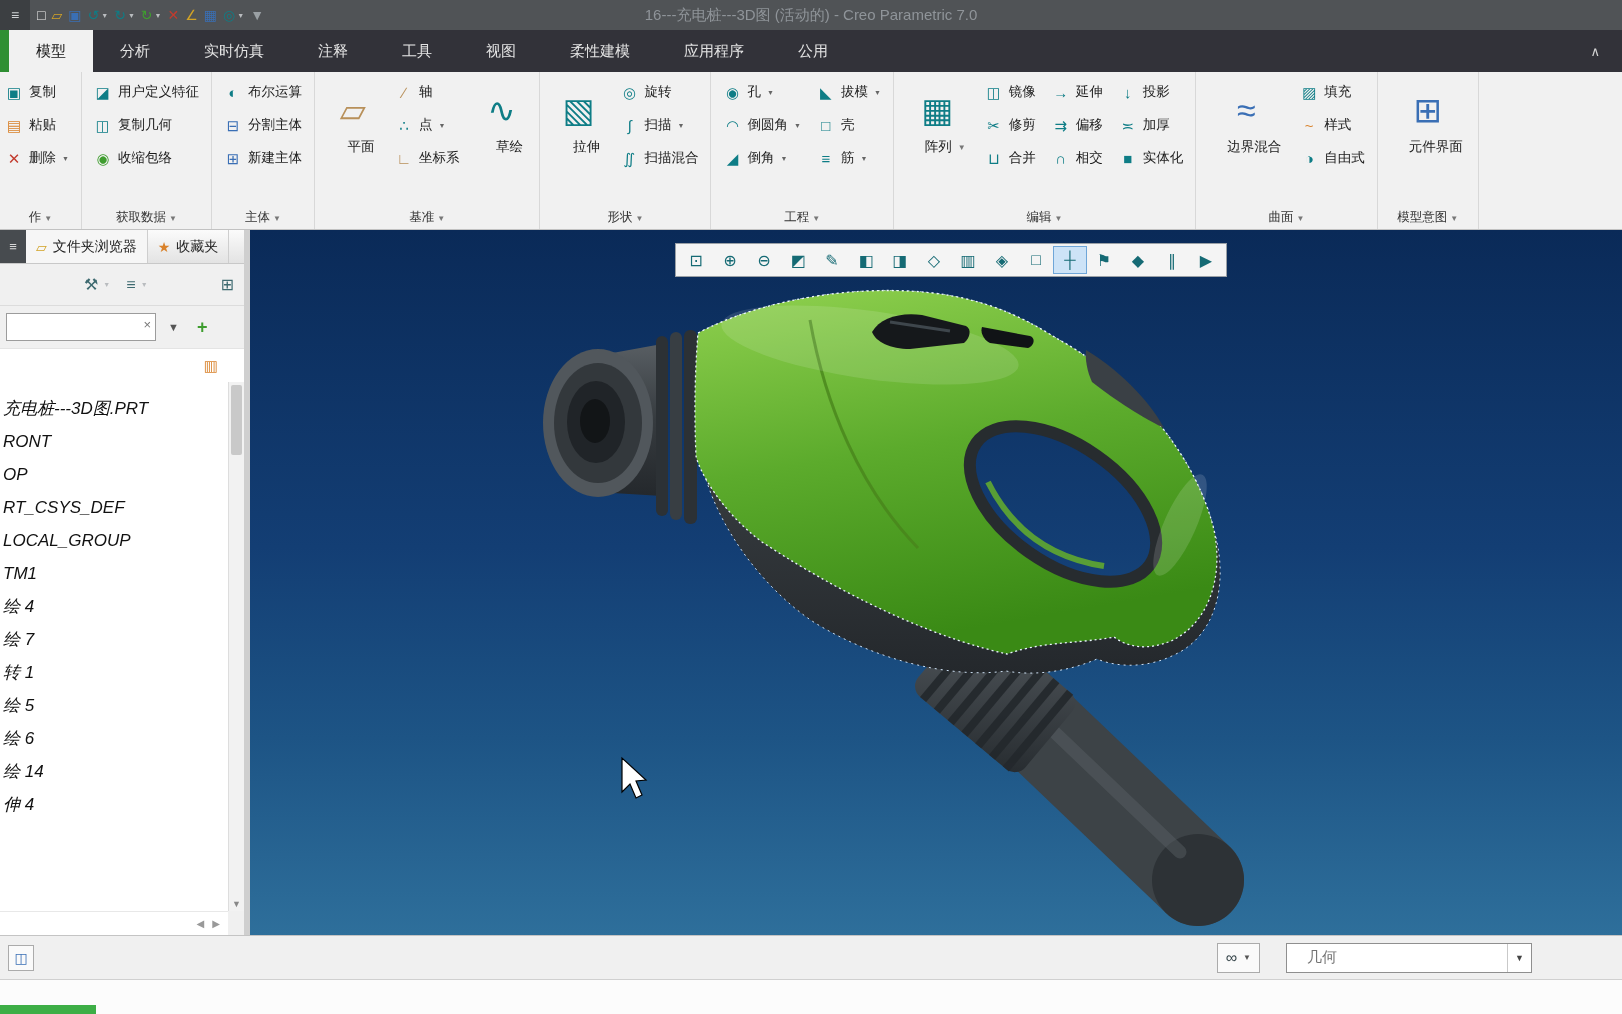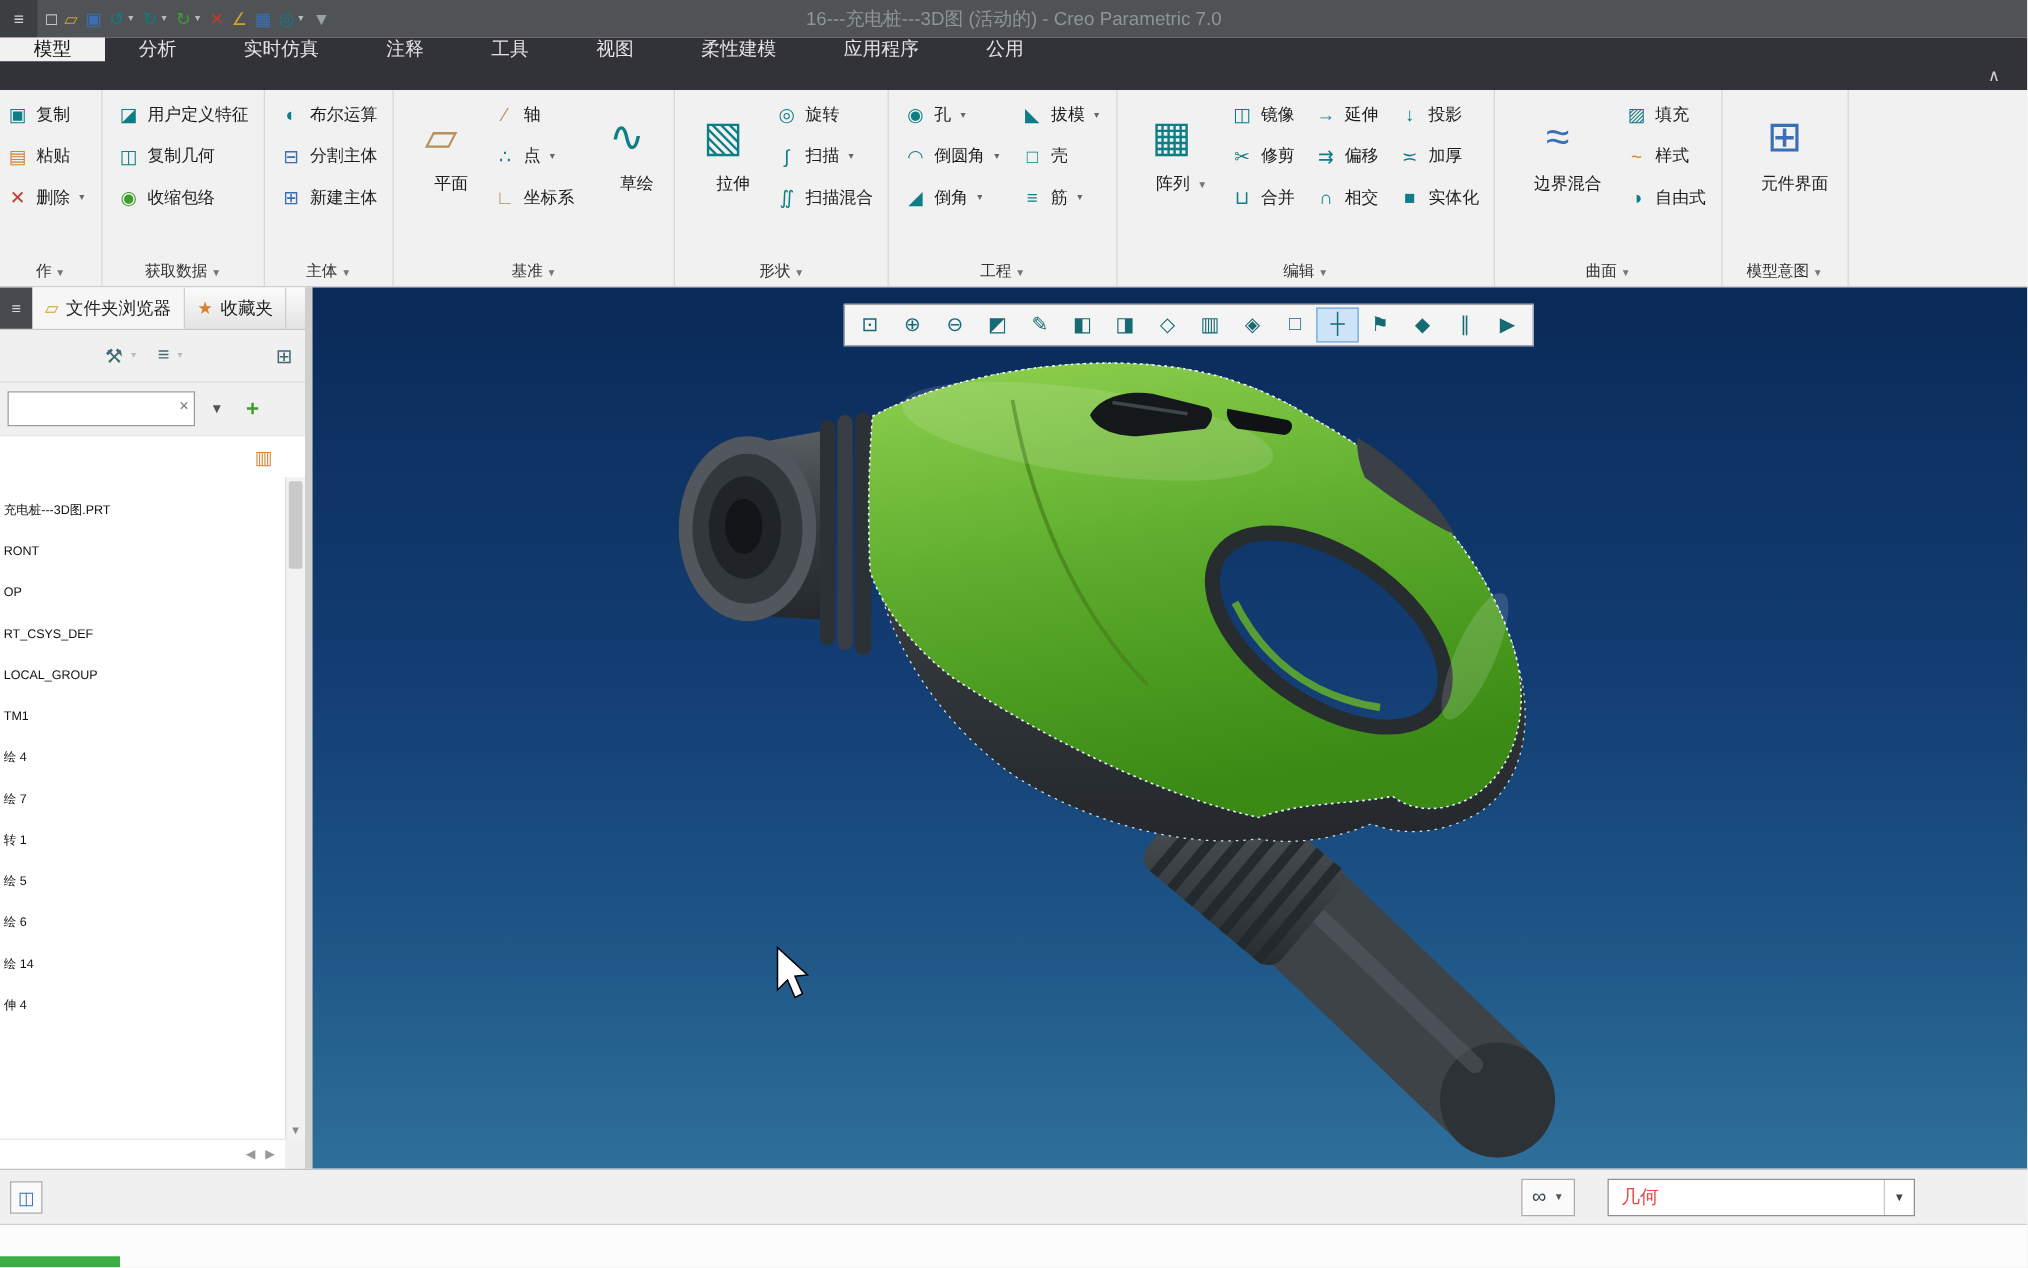--- a/index.html
+++ b/index.html
@@ -11,21 +11,21 @@
   .titlebar { position:absolute; left:0; top:0; right:0; height:30px; background:#505356; display:flex; align-items:center; }
   .app-stub { width:30px; height:30px; background:#3c3f42; color:#cfd2d4; display:flex; align-items:center; justify-content:center; font-size:14px; }
   .qrow { display:flex; align-items:center; padding-left:4px; }
   .qbtn { display:flex; align-items:center; height:24px; padding:0 3px; border-radius:2px; }
   .qic { font-size:14px; line-height:1; }
   .qarr { font-size:7px; color:#b9bcbf; margin-left:2px; }
   .qarr:empty { display:none; }
   .title-text { position:absolute; left:50%; transform:translateX(-50%); color:#8f9499; font-size:15px; white-space:nowrap; }
 
   
-  .tabbar { position:absolute; left:0; top:30px; right:0; height:42px; background:#323239; display:flex; align-items:stretch;flex-direction:column; }
+  .tabbar { position:absolute; left:0; top:30px; right:0; height:42px; background:#323239; display:flex; align-items:stretch; }
   .file-stub { width:9px; background:#2f8f33; }
   .tabs { display:flex; align-items:stretch; }
   .tab { display:flex; align-items:center; padding:0 27px; color:#e3e3e3; font-size:15px; cursor:default; }
   .tab[data-state="active"] { background:#f1f1f1; color:#141414; }
   .tab-right { margin-left:auto; display:flex; align-items:center; padding-right:14px; }
   .tbicon { color:#d5d5d5; font-size:13px; padding:4px 8px; }
 
   
   .ribbon { position:absolute; left:0; top:72px; right:0; height:158px; background:#f1f1f1; border-bottom:1px solid #c2c2c2; display:flex; align-items:stretch; }
   .rgroup { position:relative; display:flex; gap:10px; align-items:flex-start; padding:6px 9px 22px 9px; border-right:1px solid #d8d8d8; }
@@ -66,21 +66,21 @@
   .nic2 { font-size:16px; color:#3e6a70; }
   .nav-search { height:42px; display:flex; align-items:center; gap:6px; padding:0 6px; }
   .search-field { position:relative; flex:0 0 150px; height:28px; background:#fff; border:1px solid #9c9c9c; }
   .search-input { width:100%; height:100%; border:none; outline:none; padding:0 20px 0 6px; font-size:13px; background:transparent; }
   .search-clear { position:absolute; right:4px; top:4px; font-size:13px; color:#777; line-height:1; }
   .nbtn.sm { font-size:11px; color:#555; padding:4px 5px; border:1px solid transparent; }
   .nbtn.sm.plus { font-size:18px; color:#3f9d2f; font-weight:bold; }
   .nav-filter-row { height:34px; background:#ffffff; display:flex; align-items:center; justify-content:flex-end; padding-right:26px; border-top:1px solid #e4e4e4; }
   .nav-filter-row .nbtn { color:#d9822b; font-size:15px; }
   .tree { position:absolute; left:0; top:152px; right:16px; bottom:24px; background:#fff; overflow:hidden; padding-top:10px; }
-  .tree-item { height:33px; line-height:33px; font-size:10px; color:#111; padding-left:3px; white-space:nowrap; overflow:hidden; }
+  .tree-item { height:33px; line-height:33px; font-size:17px; color:#111; padding-left:3px; white-space:nowrap; overflow:hidden;font-style:italic; }
   .vscroll { position:absolute; right:0; top:152px; bottom:24px; width:16px; background:#f2f2f2; border-left:1px solid #ddd; }
   .vthumb { position:absolute; left:2px; right:2px; top:3px; height:70px; background:#c9c9c9; border-radius:2px; }
   .vdown { position:absolute; bottom:2px; left:0; right:0; text-align:center; font-size:9px; color:#888; }
   .hnav { position:absolute; left:0; right:16px; bottom:0; height:24px; background:#fff; border-top:1px solid #e8e8e8; display:flex; justify-content:flex-end; align-items:center; gap:8px; padding-right:8px; }
   .harr { font-size:10px; color:#999; }
 
   
   .viewport { position:absolute; left:250px; top:230px; right:0; bottom:79px; background:linear-gradient(180deg,#0a2a58 0%,#133e74 45%,#1d5485 72%,#2e6f9b 100%); overflow:hidden; }
   .viewport svg.scene { position:absolute; left:0; top:0; width:100%; height:100%; }
   .viewbar { position:absolute; left:425px; top:13px; height:34px; background:#f4f4f4; border:1px solid #9aa0a6; display:flex; align-items:center; padding:0 3px; z-index:5; }
@@ -88,21 +88,21 @@
   .vbtn[data-state="pressed"] { background:#cde3f7; border:1px solid #6fa6d8; }
 
   
   .statusbar { position:absolute; left:0; right:0; bottom:35px; height:44px; background:#f0f0f0; border-top:1px solid #c4c4c4; display:flex; align-items:center; }
   .sb-btn { margin-left:8px; width:26px; height:26px; border:1px solid #ababab; background:#fafafa; display:flex; align-items:center; justify-content:center; font-size:14px; }
   .sb-right { margin-left:auto; display:flex; align-items:center; gap:26px; padding-right:90px; }
   .sb-find { display:flex; align-items:center; gap:6px; border:1px solid #ababab; background:#fafafa; height:30px; padding:0 8px; }
   .sb-find-ic { font-size:16px; color:#36454a; }
   .sb-find-arr { font-size:8px; color:#555; }
   .sb-combo { width:246px; height:30px; background:#fff; border:1px solid #8f8f8f; display:flex; align-items:center; }
-  .sb-combo-text { flex:1; padding-left:10px; font-size:15px; color:#ef4444; }
+  .sb-combo-text { flex:1; padding-left:20px; font-size:15px; color:#737373; }
   .sb-combo-arr { width:24px; text-align:center; font-size:9px; color:#444; border-left:1px solid #c9c9c9; align-self:stretch; display:flex; align-items:center; justify-content:center; }
   .footer { position:absolute; left:0; right:0; bottom:0; height:35px; background:#fcfcfc; border-top:1px solid #d0d0d0; }
   .footer-green { position:absolute; left:0; bottom:0; width:96px; height:9px; background:#3dae46; }
 </style>
 </head>
 <body>
 
 <div id="app">
 
   <div class="titlebar">

